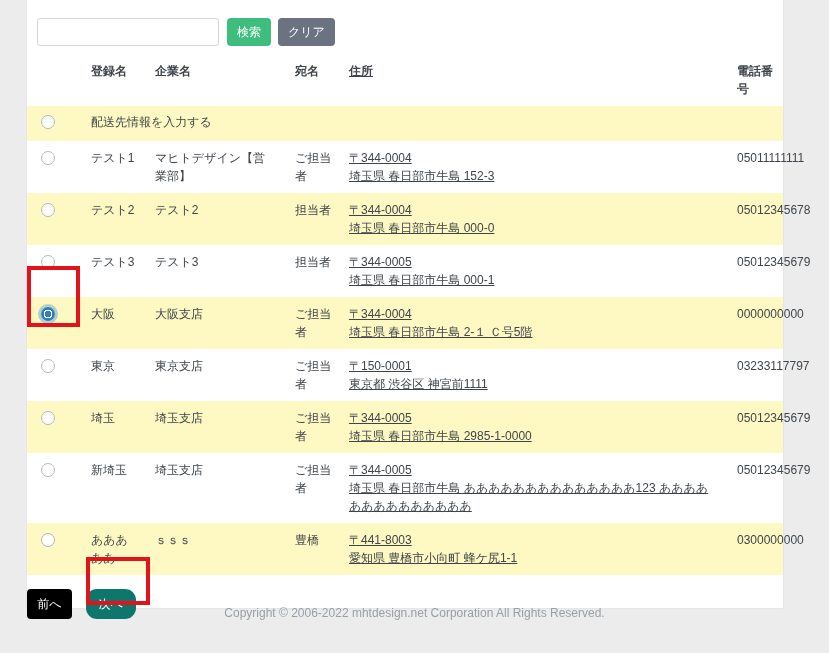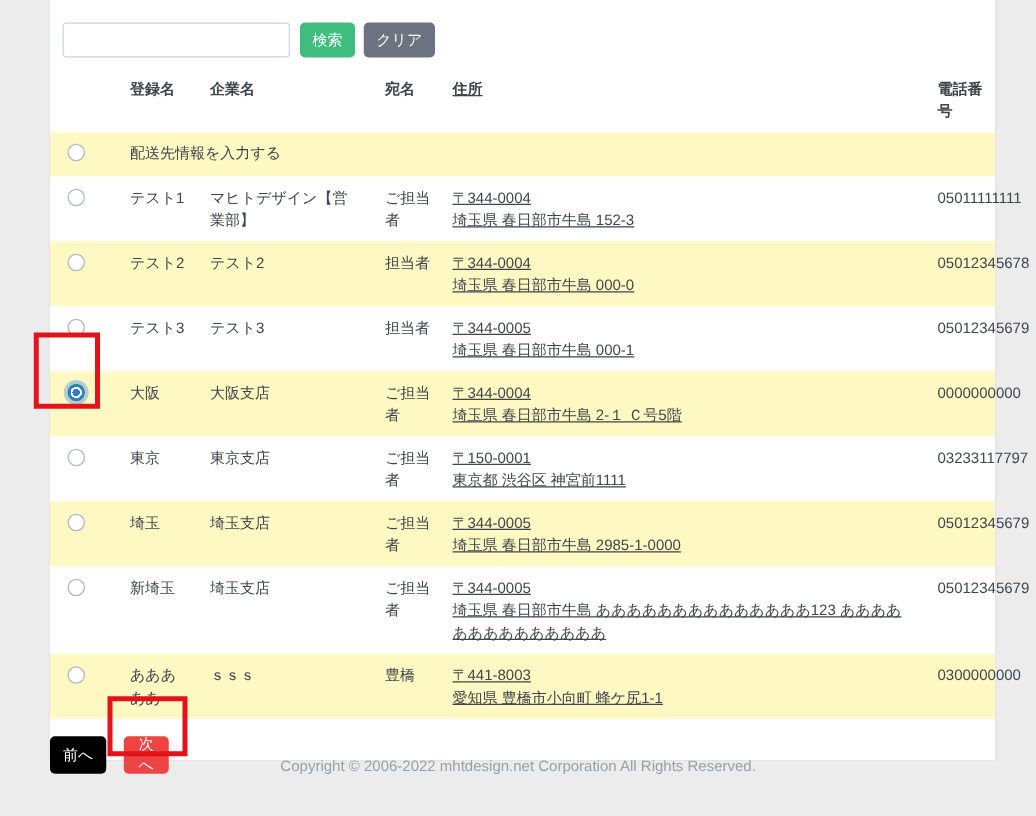--- a/index.html
+++ b/index.html
@@ -8,21 +8,21 @@
     font-family:"Liberation Sans","DejaVu Sans",sans-serif;
     background:#ececec;
     color:#3f454b;
     font-size:12px;
     position:relative;
     overflow:hidden;
   }
   #stage { position:relative; width:829px; height:653px; }
 
   .card {
-    position:absolute; left:40px; top:0; width:756px; height:608px;
+    position:absolute; left:27px; top:0; width:756px; height:608px;
     background:#ffffff;
     box-shadow:0 0 2px rgba(0,0,0,.08);
     padding:16px 0 8px 0;
   }
 
   
   .search-bar { display:flex; align-items:center; margin:2px 0 10px 10px; }
   .search-input {
     width:182px; height:28px; border:1px solid #ced4da; border-radius:3px;
     padding:0 8px; font-size:12px; outline:none; background:#fff;
@@ -58,21 +58,21 @@
   }
   .radio.checked {
     border:none;
     background:radial-gradient(circle, #2e7ec2 0 3px, #ffffff 3px 4.5px, #2e7ec2 4.5px);
     box-shadow:0 0 0 3px rgba(86,155,216,.45);
   }
 
   
   .pager { display:flex; margin:14px 0 0 0; }
   .btn-prev { background:#000000; width:45px; height:30px; }
-  .btn-next { background:#ef4444; width:36px; height:30px; margin-left:14px; }
+  .btn-next { background:#0f766e; width:50px; height:30px; margin-left:14px;border-radius:11px; }
 
   
   .hl-box { position:absolute; border:4px solid #e3131b; background:transparent; z-index:5; }
   .hl-radio { left:27px; top:266px; width:53px; height:61px; }
   .hl-next  { left:86px; top:557px; width:64px; height:48px; }
 
   
   .footer {
     position:absolute; left:0; top:606px; width:829px;
     text-align:center; color:#989fa6; font-size:12px;

